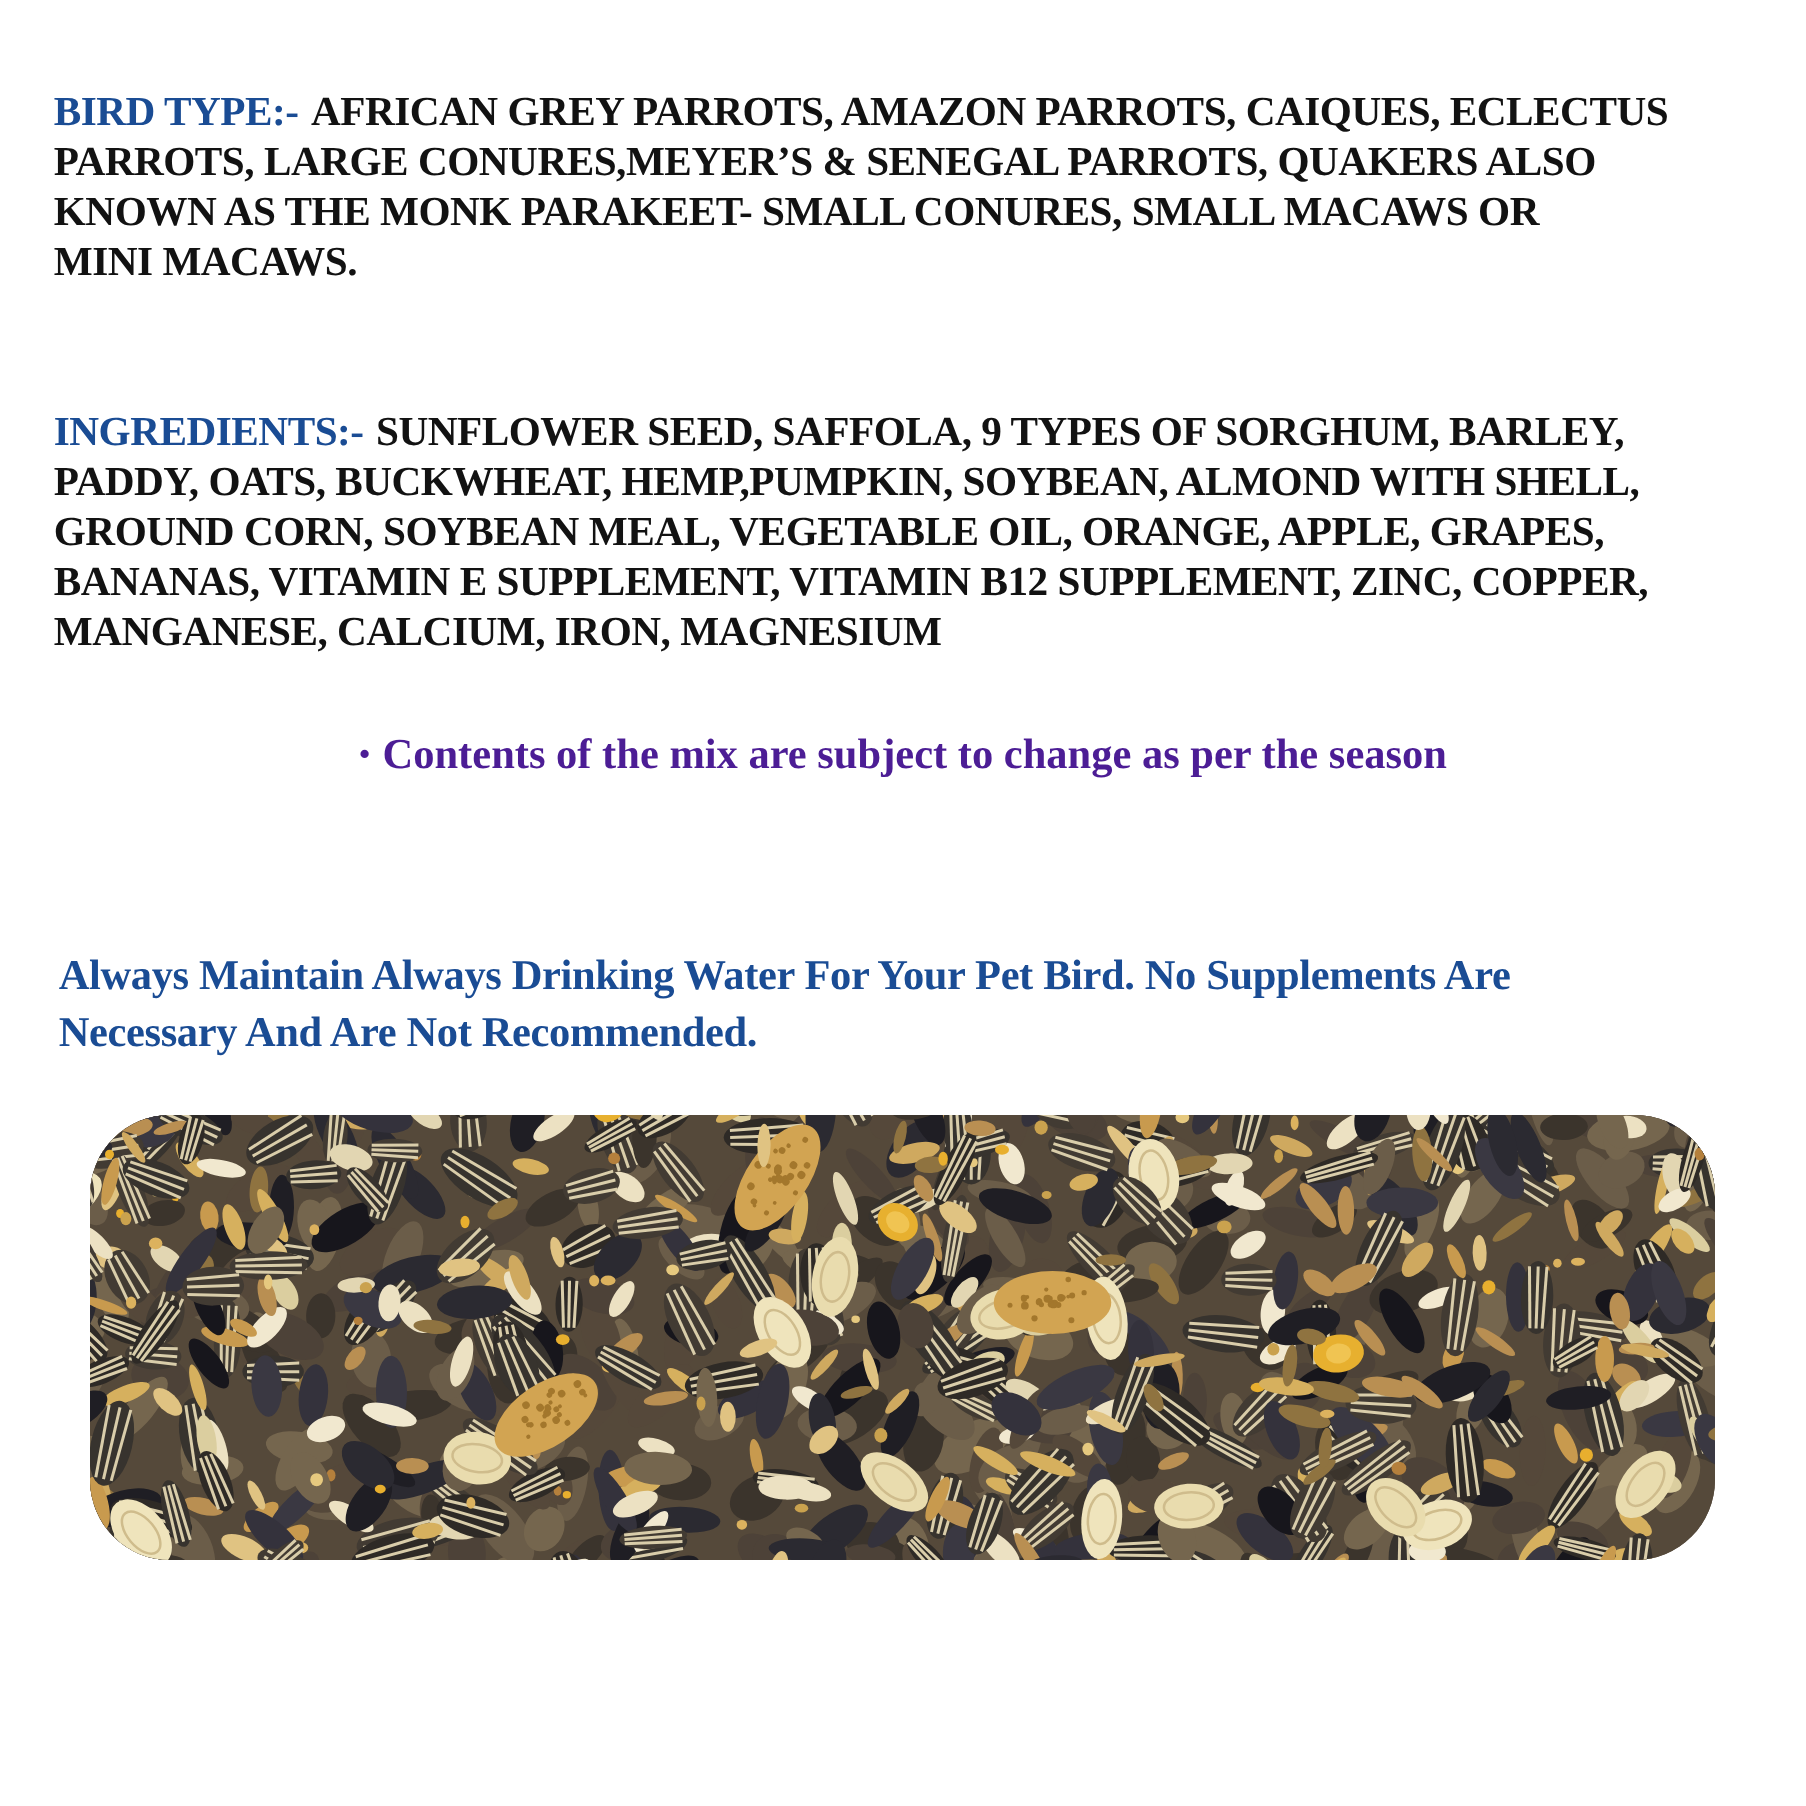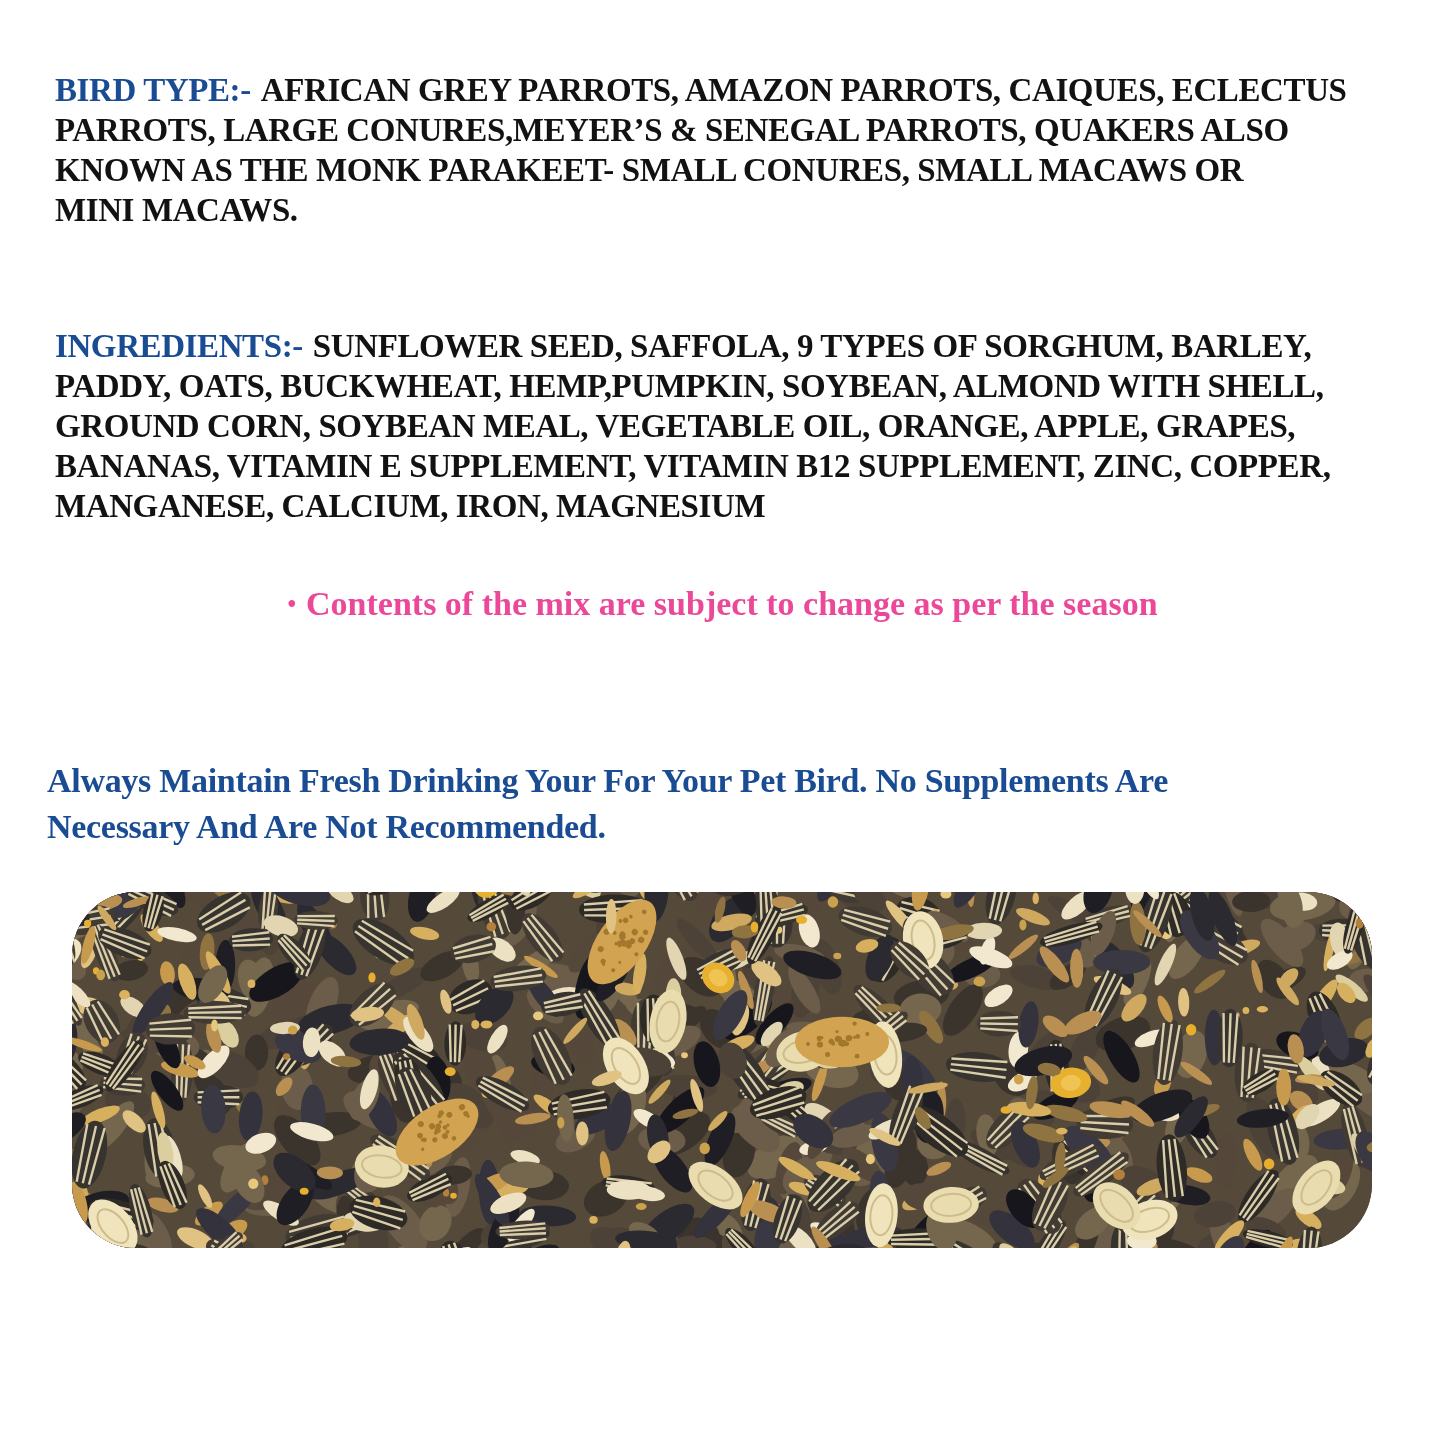--- a/index.html
+++ b/index.html
@@ -16,33 +16,32 @@
     background: #ffffff;
   }
   .para {
     position: absolute;
     left: 43px;
     width: 1368px;
     font-size: 33px;
     line-height: 40px;
     letter-spacing: -0.4px;
     color: #121212;
-    margin-left: 12px;
   }
   .para .body-text { white-space: pre-line; }
   .label { color: #1a4c94; margin-right: 10px; }
   .para-bird { top: 70px; }
   .para-ingredients { top: 326px; }
   .season-note {
     position: absolute;
     top: 584px; left: 0; width: 1445px;
     text-align: center;
     font-size: 34px;
     line-height: 40px;
-    color: #ec4899;
+    color: #4c1d95;
   }
   .season-note .marker { font-size: 0.72em; vertical-align: 0.12em; margin-right: 10px; }
   .water-note {
     position: absolute;
     top: 758px; left: 47px; width: 1360px;
     font-size: 34px;
     line-height: 46px;
     letter-spacing: -0.3px;
     color: #1a4c94;
     white-space: pre-line;
@@ -68,21 +67,21 @@
 MINI MACAWS.</span></p>
 
   <p class="para para-ingredients"><span class="label">INGREDIENTS:-</span><span class="body-text">SUNFLOWER SEED, SAFFOLA, 9 TYPES OF SORGHUM, BARLEY,
 PADDY, OATS, BUCKWHEAT, HEMP,PUMPKIN, SOYBEAN, ALMOND WITH SHELL,
 GROUND CORN, SOYBEAN MEAL, VEGETABLE OIL, ORANGE, APPLE, GRAPES,
 BANANAS, VITAMIN E SUPPLEMENT, VITAMIN B12 SUPPLEMENT, ZINC, COPPER,
 MANGANESE, CALCIUM, IRON, MAGNESIUM</span></p>
 
   <p class="season-note"><span class="marker">•</span><span>Contents of the mix are subject to change as per the season</span></p>
 
-  <p class="water-note">Always Maintain Fresh Drinking Your For Your Pet Bird. No Supplements Are
+  <p class="water-note">Always Maintain Always Drinking Water For Your Pet Bird. No Supplements Are
 Necessary And Are Not Recommended.</p>
 
   <div class="photo" title="Close-up photo of mixed parrot seed blend: striped and black sunflower seeds, pumpkin seeds, almonds in shell, corn, safflower and grains">
       <svg xmlns="http://www.w3.org/2000/svg" width="1300" height="356" viewBox="0 0 1300 356">
         <rect width="1300" height="356" fill="#55493a"></rect>
         <g transform="translate(-4.3 4.5) rotate(94)">
           <ellipse rx="17.8" ry="29.2" fill="#6b5d49"></ellipse>
         </g>
         <g transform="translate(604.8 75.0) rotate(46)">
           <ellipse rx="13.5" ry="29.7" fill="#55483a"></ellipse>

